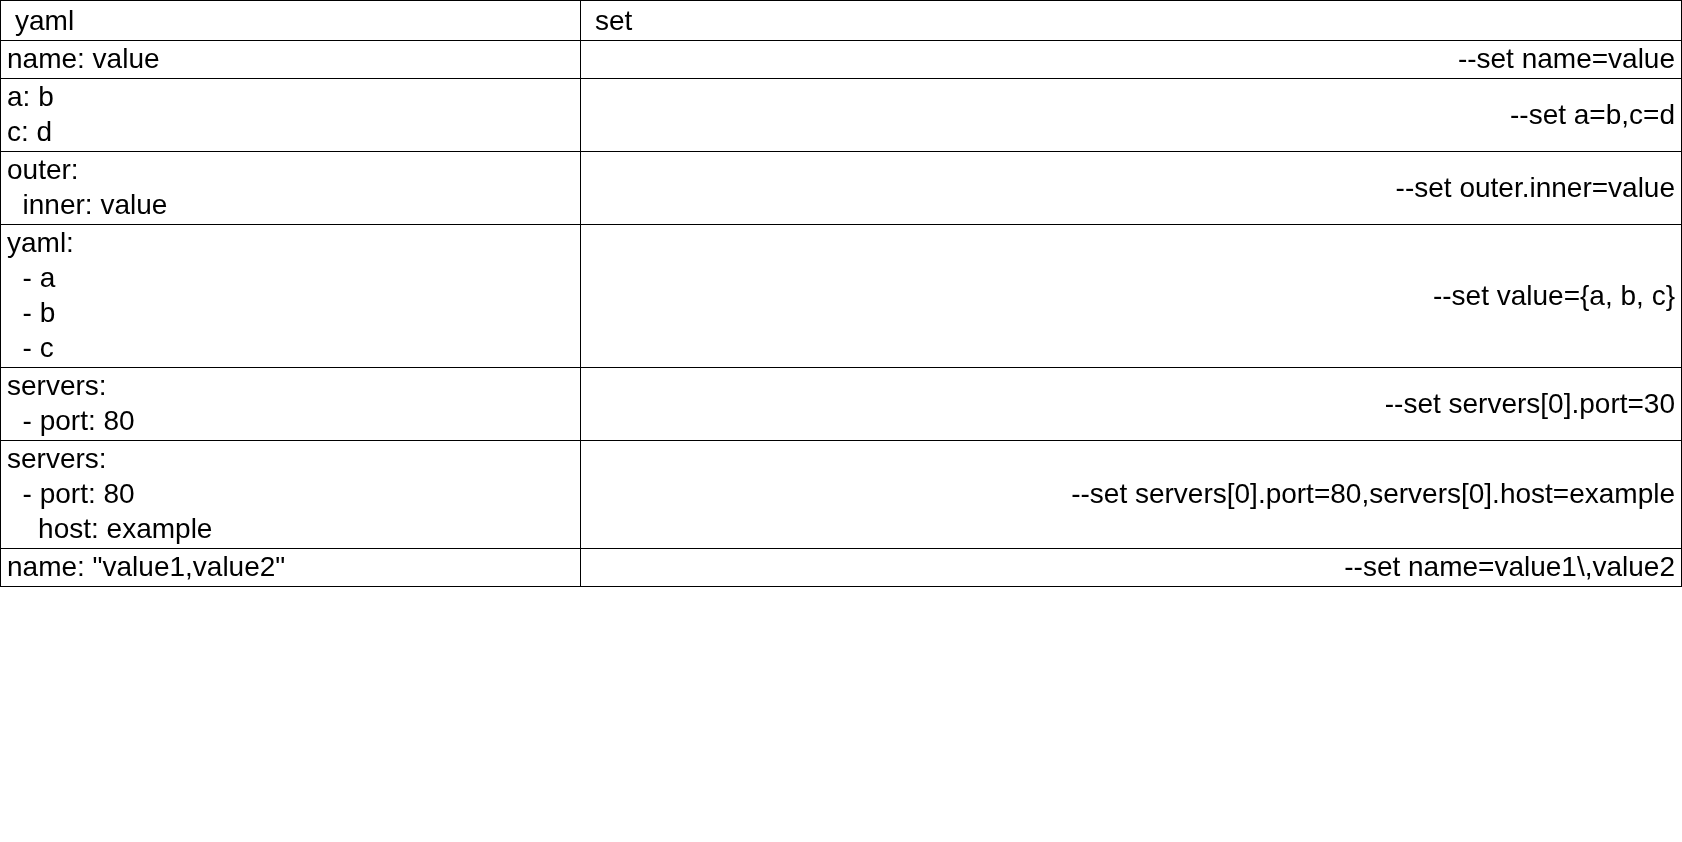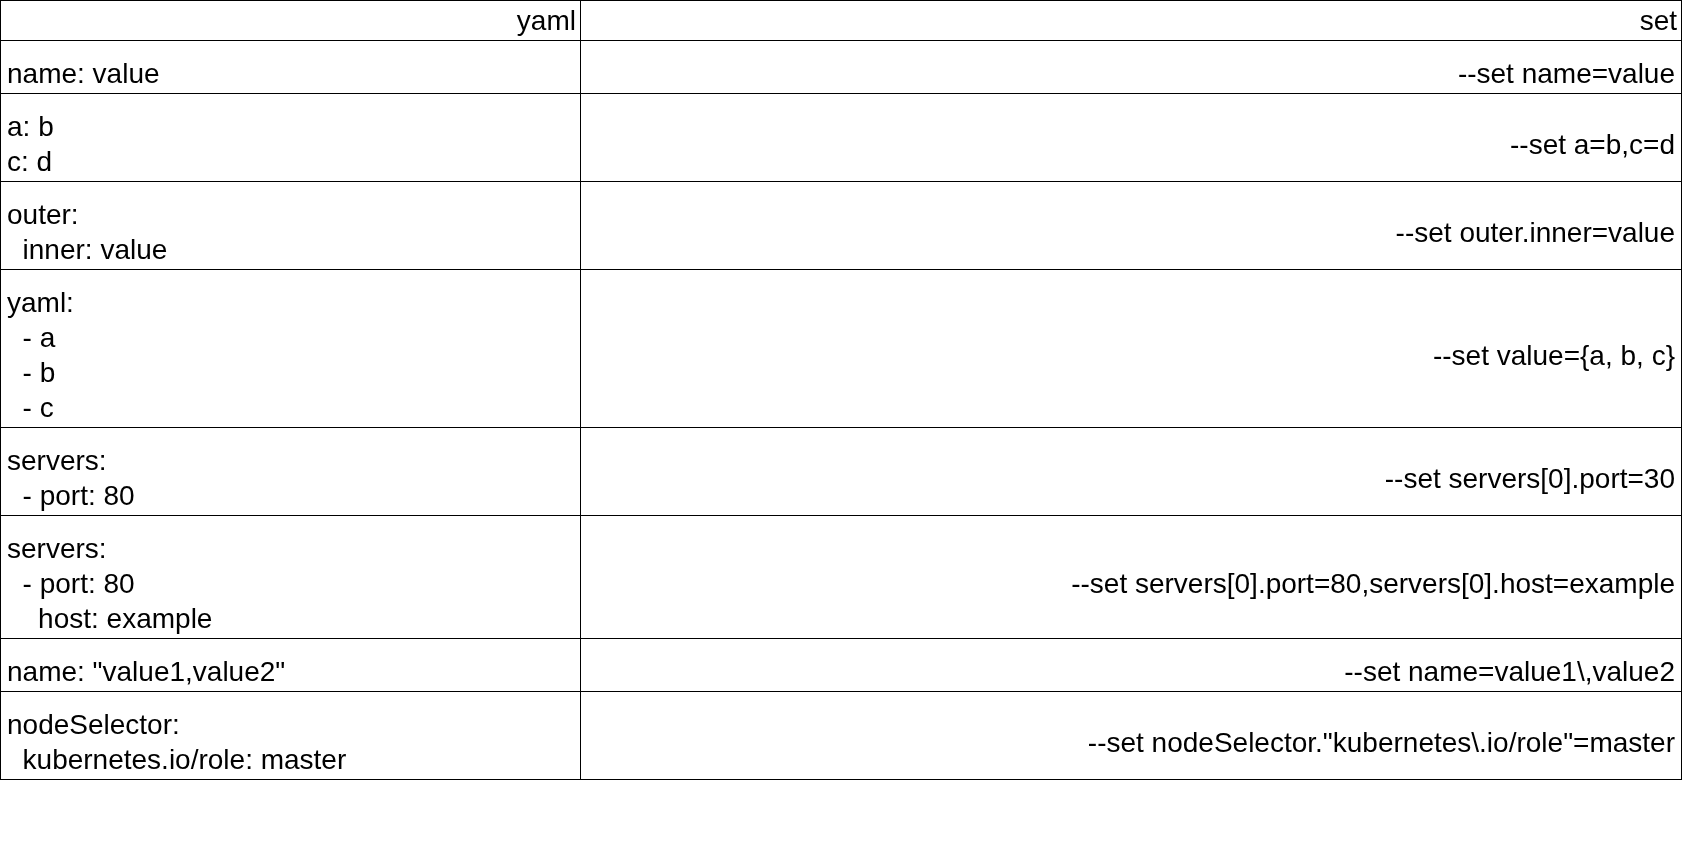--- a/index.html
+++ b/index.html
@@ -12,27 +12,27 @@
     }
     table {
       width: 100%;
       border-collapse: collapse;
       table-layout: fixed;
     }
     col.yaml-col { width: 34.5%; }
     col.set-col  { width: 65.5%; }
     th {
       font-weight: normal;
-      text-align: right;
+      text-align: left;
       border: 1px solid #000;
-      padding: 2px 4px;
+      padding: 2px 14px;
     }
     td {
       border: 1px solid #000;
-      padding: 15px 6px 2px 6px;
+      padding: 0px 6px 2px 6px;
       vertical-align: middle;
       white-space: pre;
     }
     td.yaml-cell { text-align: left; }
     td.set-cell  { text-align: right; }
   </style>
 </head>
 <body>
 
 <table>
@@ -76,19 +76,14 @@
     <tr>
       <td class="yaml-cell">servers:
   - port: 80
     host: example</td>
       <td class="set-cell">--set servers[0].port=80,servers[0].host=example</td>
     </tr>
     <tr>
       <td class="yaml-cell">name: "value1,value2"</td>
       <td class="set-cell">--set name=value1\,value2</td>
     </tr>
-    <tr>
-      <td class="yaml-cell">nodeSelector:
-  kubernetes.io/role: master</td>
-      <td class="set-cell">--set nodeSelector."kubernetes\.io/role"=master</td>
-    </tr>
   </tbody>
 </table>
 
 </body></html>

